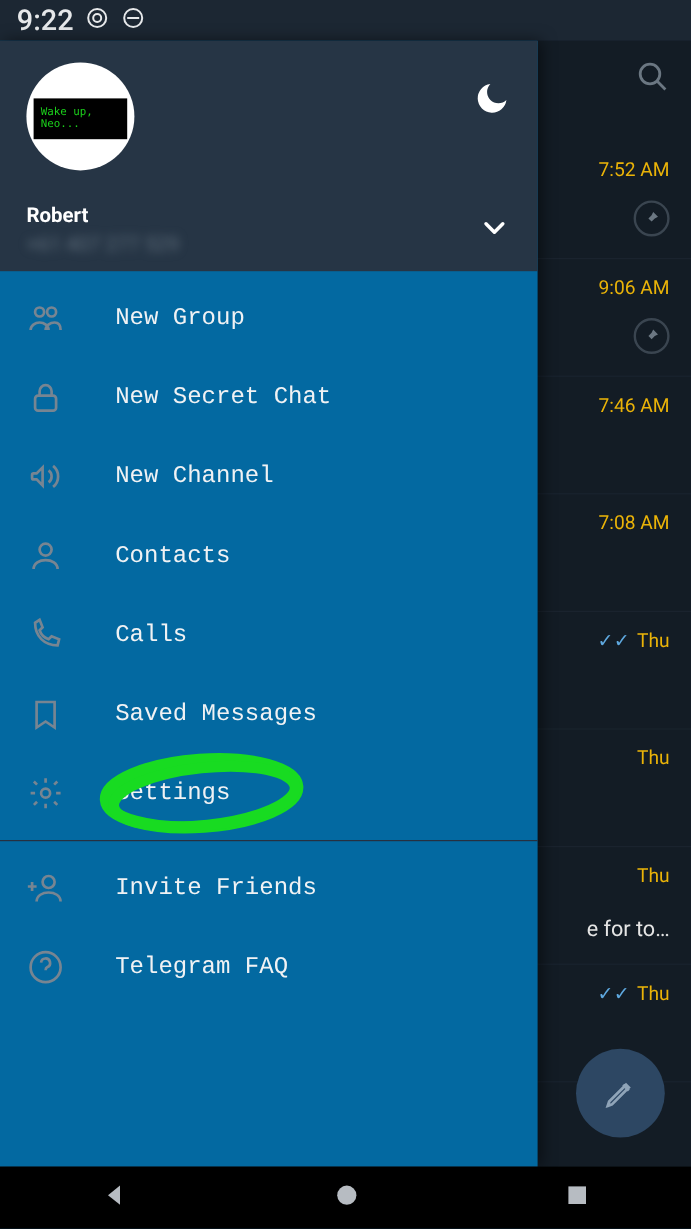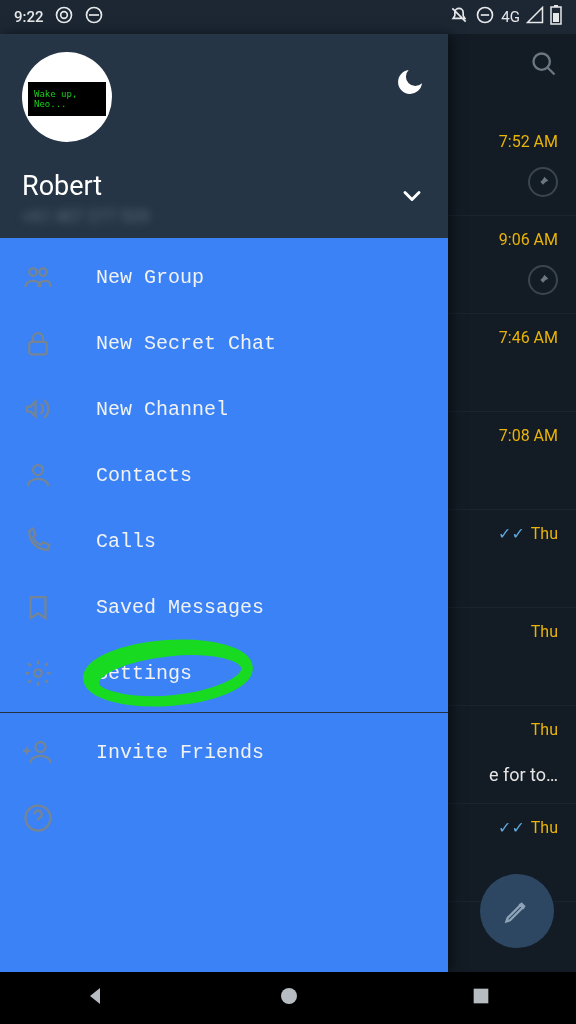--- a/index.html
+++ b/index.html
@@ -18,21 +18,21 @@
       display: flex;
       justify-content: space-between;
       align-items: center;
       padding: 0 14px;
       font-size: 18px;
       color: #e6e8ea;
       background: #1c2733;
     }
     .status-left { display: flex; align-items: center; gap: 10px; }
     .status-right { display: flex; align-items: center; gap: 6px; }
-    .status-time { font-weight: 500; font-size: 15px; }
+    .status-time { font-weight: 500; font-size: 24px; }
     
     .screen {
       position: relative;
       height: calc(100% - 34px - 52px);
       display: flex;
     }
     
     .chat-list {
       position: absolute;
       right: 0;
@@ -91,21 +91,21 @@
       color: #5fa9e0;
       margin-right: 6px;
     }
     
     .drawer {
       position: absolute;
       left: 0;
       top: 0;
       width: 448px;
       height: 100%;
-      background: #3b82f6;
+      background: #0369a1;
       z-index: 10;
       box-shadow: 4px 0 12px rgba(0,0,0,.5);
     }
     .drawer-header {
       background: #263545;
       padding: 18px 22px 12px;
     }
     .avatar-row { display:flex; justify-content:space-between; align-items:flex-start; }
     .avatar {
       width: 90px;
@@ -126,22 +126,22 @@
       align-items:center;
       padding-left:6px;
     }
     .drawer-name-row {
       display:flex;
       justify-content:space-between;
       align-items:center;
       margin-top: 28px;
     }
     .drawer-name {
-      font-size: 27px;
-      font-weight: 400;
+      font-size: 17px;
+      font-weight: 700;
     }
     .drawer-phone {
       color: #5f6e7c;
       font-size: 17px;
       margin-top: 4px;
       filter: blur(4px);
     }
     .menu-list { padding-top: 6px; font-family: Liberation Mono, monospace; }
     .menu-item {
       display: flex;
@@ -217,46 +217,20 @@
           <circle cx="12" cy="12" r="4" stroke="#e6e8ea" stroke-width="2" fill="none"></circle>
         </svg>
     </span>
     <span>
       <svg width="20" height="20" viewBox="0 0 24 24">
           <circle cx="12" cy="12" r="9" stroke="#e6e8ea" stroke-width="2" fill="none"></circle>
           <path d="M6 12 L18 12" stroke="#e6e8ea" stroke-width="2"></path>
         </svg>
     </span>
   </div>
-  <div class="status-right">
-    <span>
-      <svg width="20" height="20" viewBox="0 0 24 24">
-          <path d="M12 4a5 5 0 0 0-5 5v4l-2 3h14l-2-3V9a5 5 0 0 0-5-5z M4 4 L20 20" stroke="#e6e8ea" stroke-width="2" fill="none"></path>
-        </svg>
-    </span>
-    <span>
-      <svg width="20" height="20" viewBox="0 0 24 24">
-          <circle cx="12" cy="12" r="9" stroke="#e6e8ea" stroke-width="2" fill="none"></circle>
-          <path d="M7 12 H17" stroke="#e6e8ea" stroke-width="2"></path>
-        </svg>
-    </span>
-    <span style="font-size:15px">4G</span>
-    <span>
-      <svg width="18" height="18" viewBox="0 0 24 24">
-          <path d="M2 22 L22 2 L22 22 Z" stroke="#e6e8ea" stroke-width="2" fill="none"></path>
-        </svg>
-    </span>
-    <span>
-      <svg width="12" height="20" viewBox="0 0 12 20">
-          <rect x="1" y="2" width="10" height="17" stroke="#e6e8ea" stroke-width="1.5" fill="none"></rect>
-          <rect x="3" y="8" width="6" height="9" fill="#e6e8ea"></rect>
-          <rect x="4" y="0" width="4" height="2" fill="#e6e8ea"></rect>
-        </svg>
-    </span>
-  </div>
 </div>
 
 <div class="screen">
 
   <div class="chat-list">
     <div class="chat-header">
       <span>
         <svg width="28" height="28" viewBox="0 0 24 24">
             <circle cx="10" cy="10" r="7" stroke="#6b7782" stroke-width="2" fill="none"></circle>
             <path d="M15 15 L21 21" stroke="#6b7782" stroke-width="2"></path>
@@ -412,20 +386,21 @@
         </span>
         <span class="menu-label">Invite Friends</span>
       </div>
       <div class="menu-item">
         <span class="menu-icon">
           <svg viewBox="0 0 24 24">
               <circle cx="12" cy="12" r="10"></circle>
               <path d="M9 9a3 3 0 1 1 4 3c-1 .5-1 1-1 2 M12 18h.01"></path>
             </svg>
         </span>
+        <span class="menu-label">Telegram FAQ</span>
       </div>
     </div>
   </div>
 </div>
 
 <div class="nav-bar">
   <span>
     <svg width="24" height="24" viewBox="0 0 24 24">
         <path d="M16 4 L6 12 L16 20 Z" fill="#b7bcc2"></path>
       </svg>

